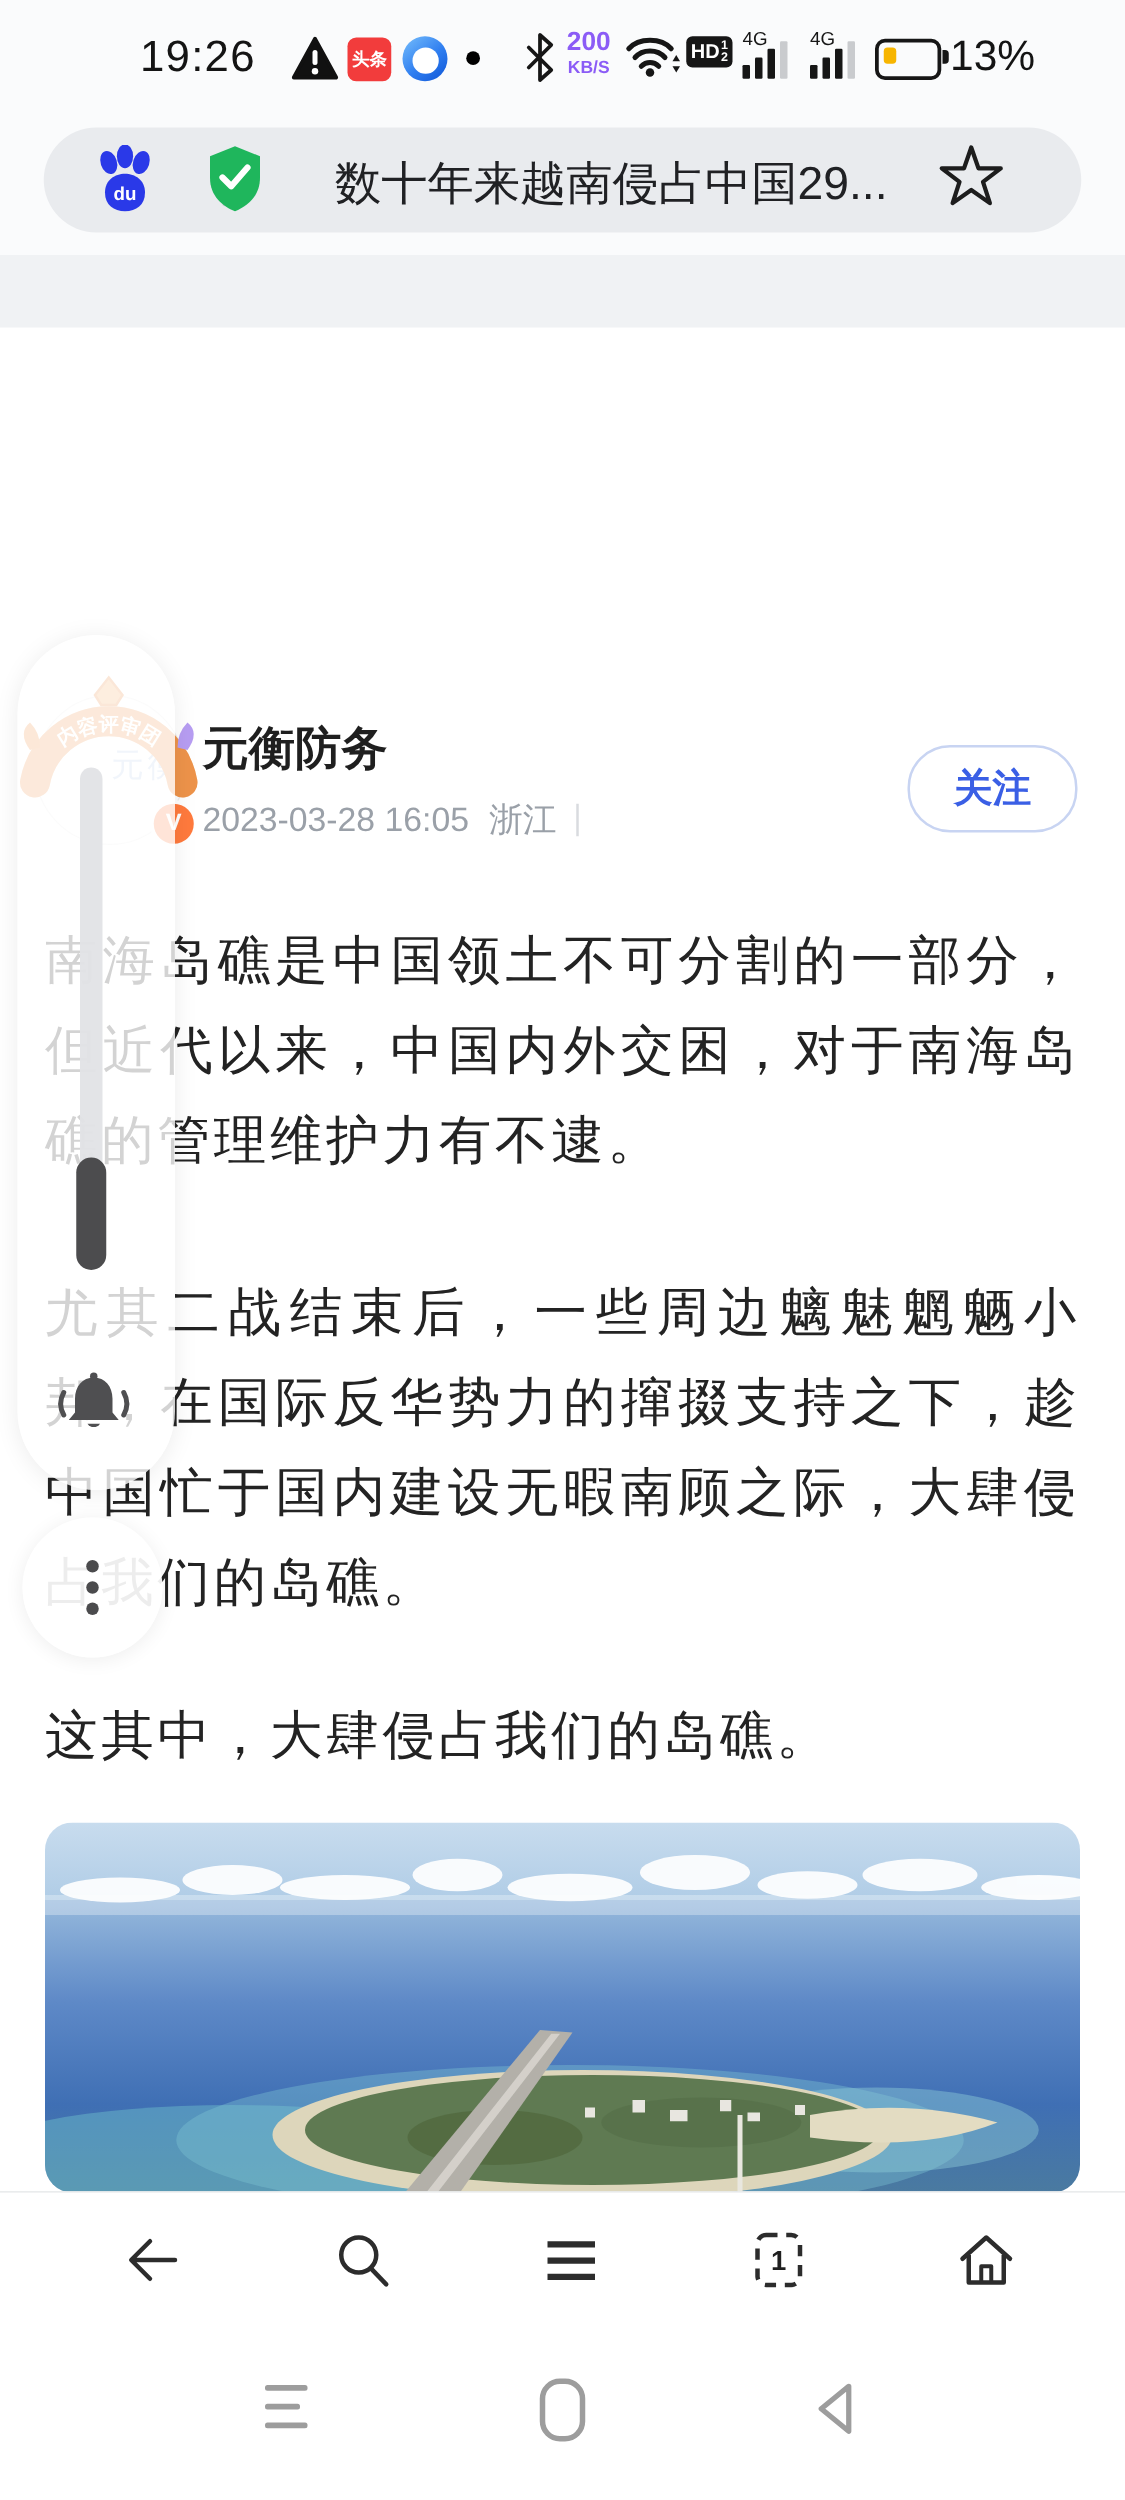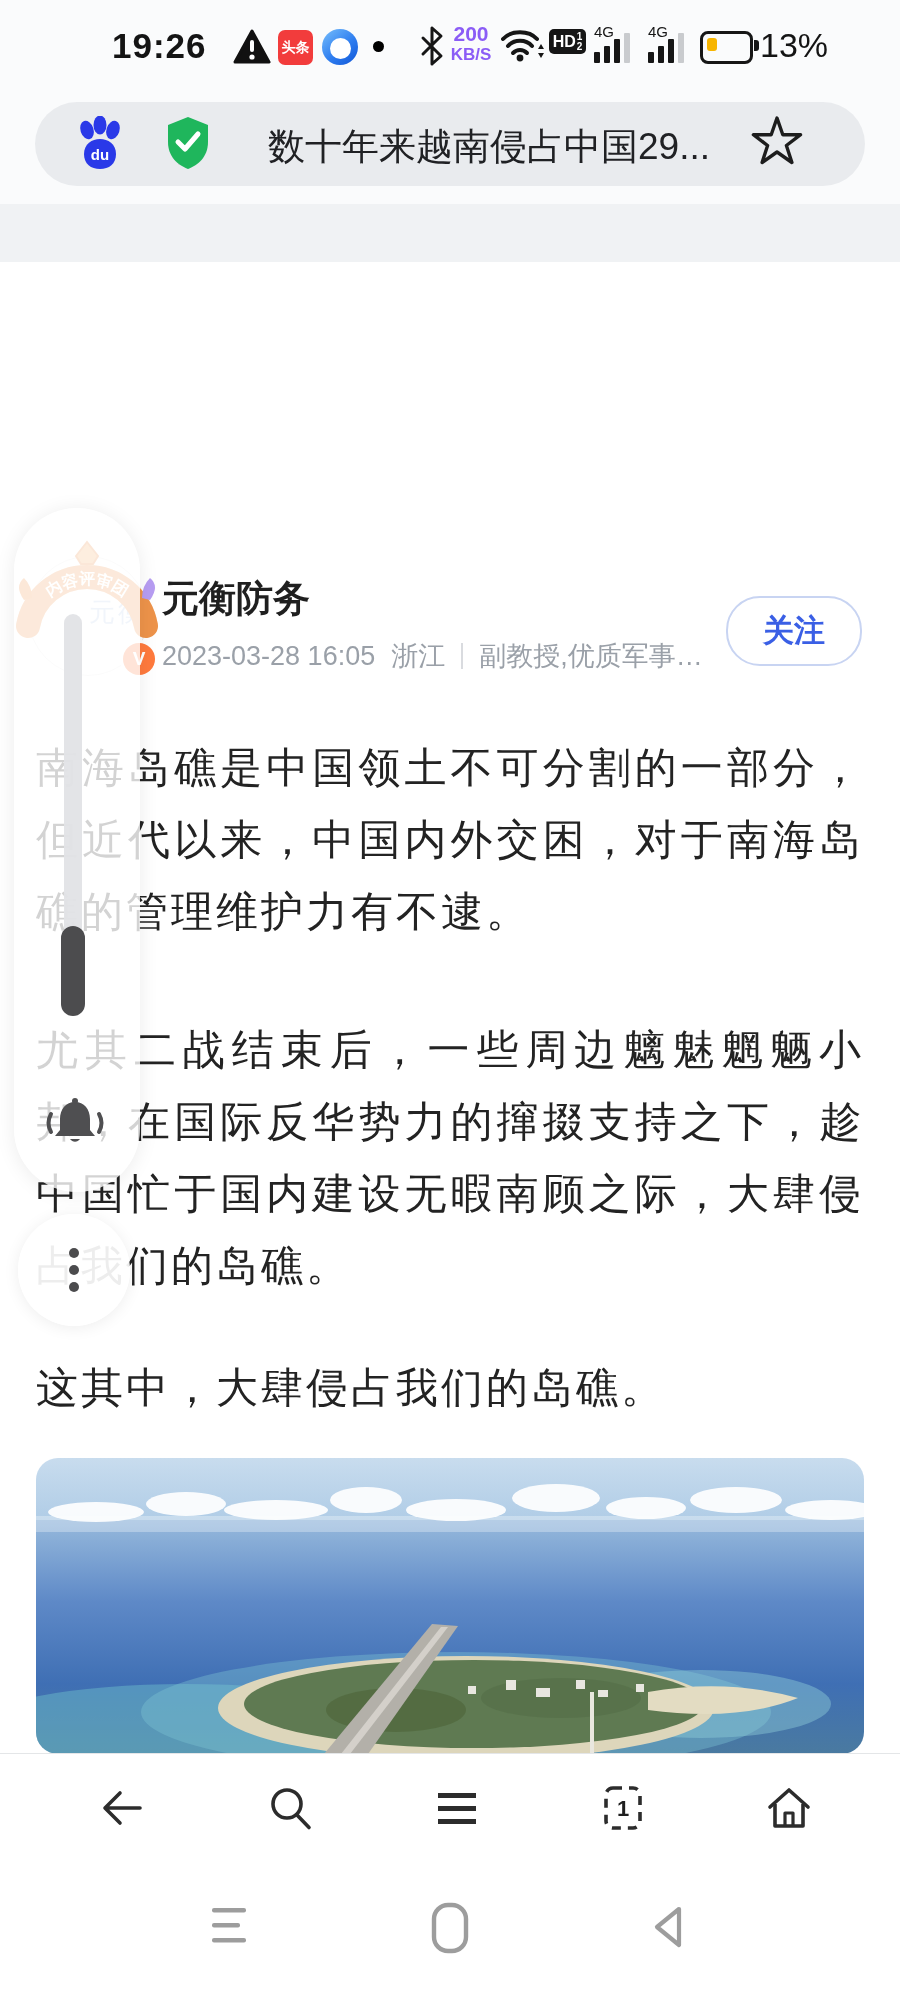--- a/index.html
+++ b/index.html
@@ -2,32 +2,32 @@
 <html><head>
 <meta charset="utf-8">
 <style>
   html,body{margin:0;padding:0;background:#fff;}
   .phone{position:relative;width:900px;height:2000px;background:#ffffff;overflow:hidden;
          font-family:"Liberation Sans","DejaVu Sans",sans-serif;}
   
   .chrome{position:absolute;left:0;top:0;width:900px;height:204px;background:#fafbfc;z-index:20;}
   .band{position:absolute;left:0;top:204px;width:900px;height:58px;background:#f0f2f4;z-index:20;}
   .sb{position:absolute;color:#141414;}
-  .sb-time{left:112px;top:26px;font-size:35px;font-weight:700;letter-spacing:1px;}
+  .sb-time{left:112px;top:26px;font-size:35px;font-weight:400;letter-spacing:1px;}
   .warn{left:233px;top:29px;}
   .tt{left:278px;top:30px;width:35px;height:35px;background:#f23c3c;border-radius:7px;
       color:#fff;font-size:14px;font-weight:700;display:flex;align-items:center;justify-content:center;}
   .quark{left:322px;top:29px;width:36px;height:36px;border-radius:50%;
       background:linear-gradient(140deg,#6cb5fa 8%,#2f7ef0 55%,#0f55d6 100%);}
   .quark i{position:absolute;left:8px;top:9px;width:21px;height:21px;border-radius:50%;background:#fff;display:block;}
   .dot{left:373px;top:41px;width:11px;height:11px;border-radius:50%;background:#000;}
   .bt{left:420px;top:25px;}
   .speed{left:447px;top:23px;width:48px;text-align:center;color:#8b5cf6;line-height:1;}
   .speed b{display:block;font-size:21px;font-weight:700;}
-  .speed span{display:block;font-size:17px;font-weight:600;margin-top:2px;}
+  .speed span{display:block;font-size:14px;font-weight:600;margin-top:2px;}
   .wifi{left:500px;top:25px;}
   .hd{left:549px;top:29px;width:37px;height:25px;background:#161616;border-radius:5px;color:#fff;
       display:flex;align-items:center;justify-content:center;gap:1px;}
   .hd b{font-size:16px;font-weight:700;letter-spacing:0;}
   .hd .n{display:flex;flex-direction:column;line-height:1;font-size:10px;font-weight:700;}
   .sig{top:23px;width:44px;height:40px;color:#161616;}
   .sig .g{position:absolute;left:0;top:0;font-size:15px;font-weight:400;}
   .sig i{position:absolute;bottom:0;width:6px;background:#161616;border-radius:1px;display:block;}
   .sig i.b1{left:0;height:11px;} .sig i.b2{left:10px;height:17px;}
   .sig i.b3{left:20px;height:24px;} .sig i.b4{left:30px;height:30px;background:#c9cbce;}
@@ -187,21 +187,20 @@
     <text font-size="16" font-weight="bold" fill="#ffffff"><textPath href="#arcp" startOffset="50%" text-anchor="middle">内容评审团</textPath></text>
   </svg>
   <div class="vbadge">
       <i>V</i>
     </div>
   <div class="aname">元衡防务</div>
   <div class="meta">
     <span>2023-03-28 16:05</span>
     <span>浙江</span>
     <span class="mdiv"></span>
-    <span>副教授,优质军事…</span>
   </div>
   <div class="follow">关注</div>
 
   <div class="content">
     <p class="p1">南海岛礁是中国领土不可分割的一部分，但近代以来，中国内外交困，对于南海岛礁的管理维护力有不逮。</p>
     <p class="p2">尤其二战结束后，一些周边魑魅魍魉小邦，在国际反华势力的撺掇支持之下，趁中国忙于国内建设无暇南顾之际，大肆侵占我们的岛礁。</p>
     <p class="p3">这其中，大肆侵占我们的岛礁。</p>
     <svg class="hero" viewBox="0 0 828 296" preserveAspectRatio="none">
       <defs>
         <linearGradient id="gsky" x1="0" y1="0" x2="0" y2="1">

